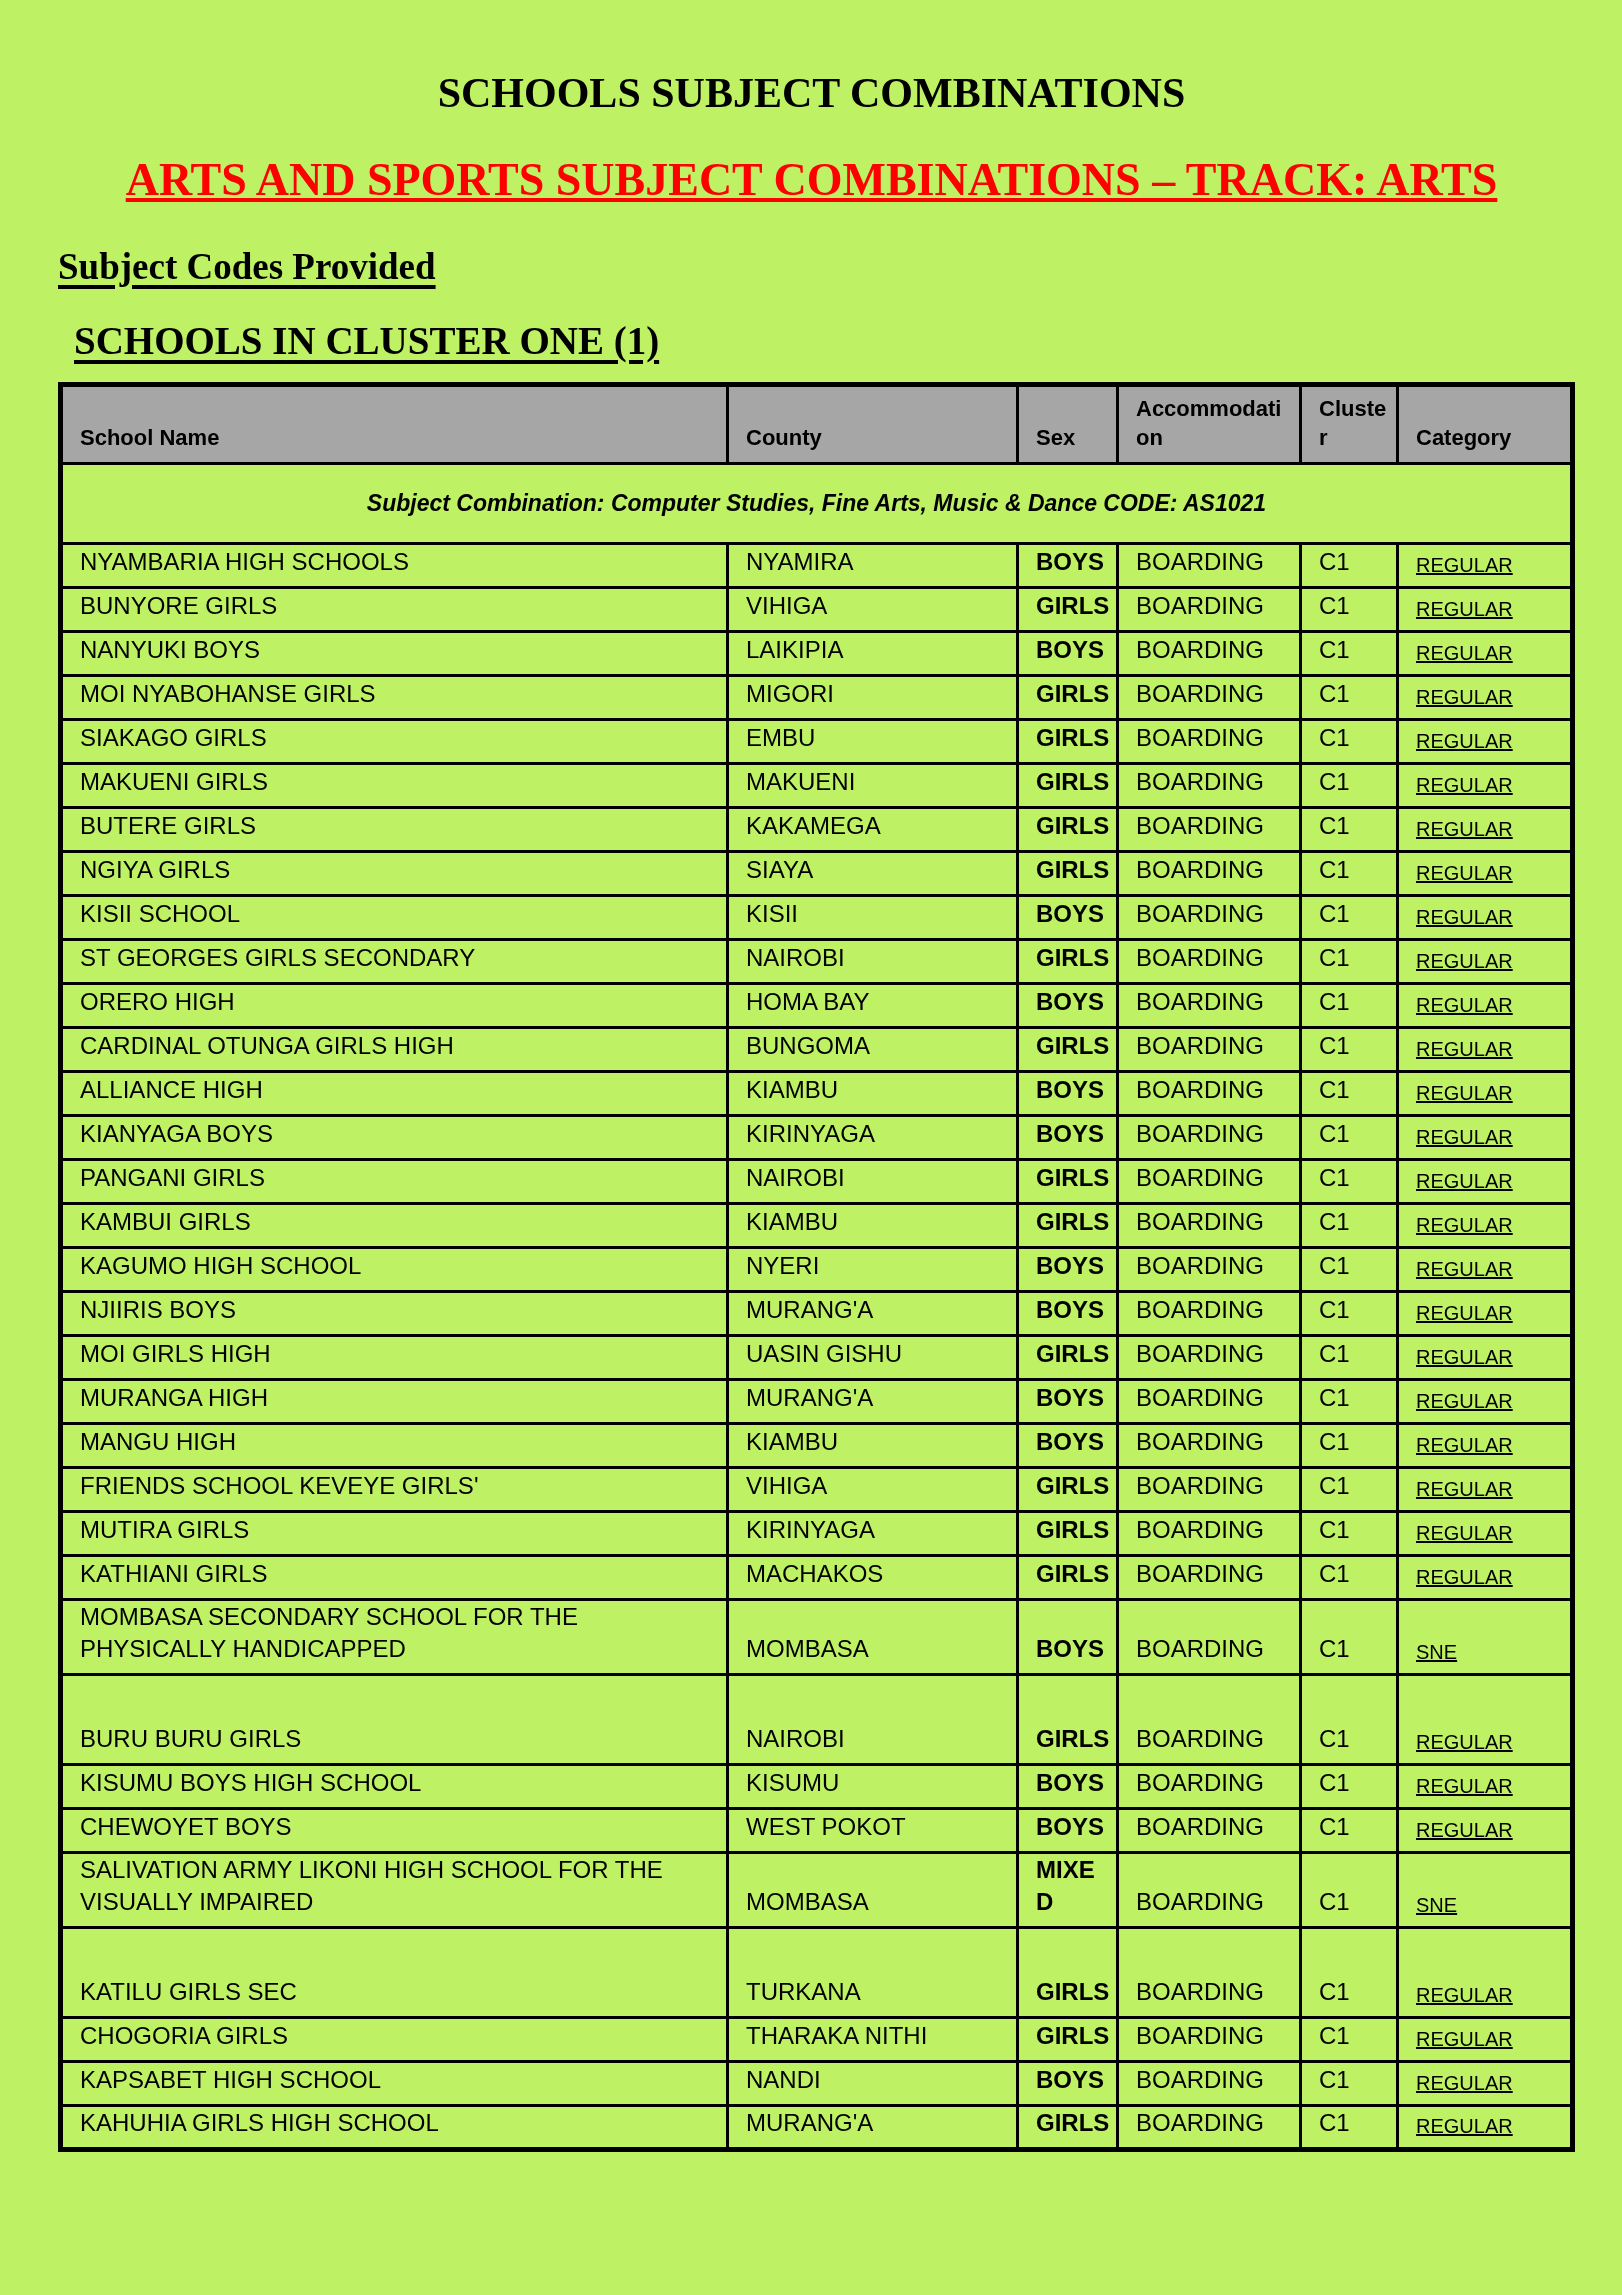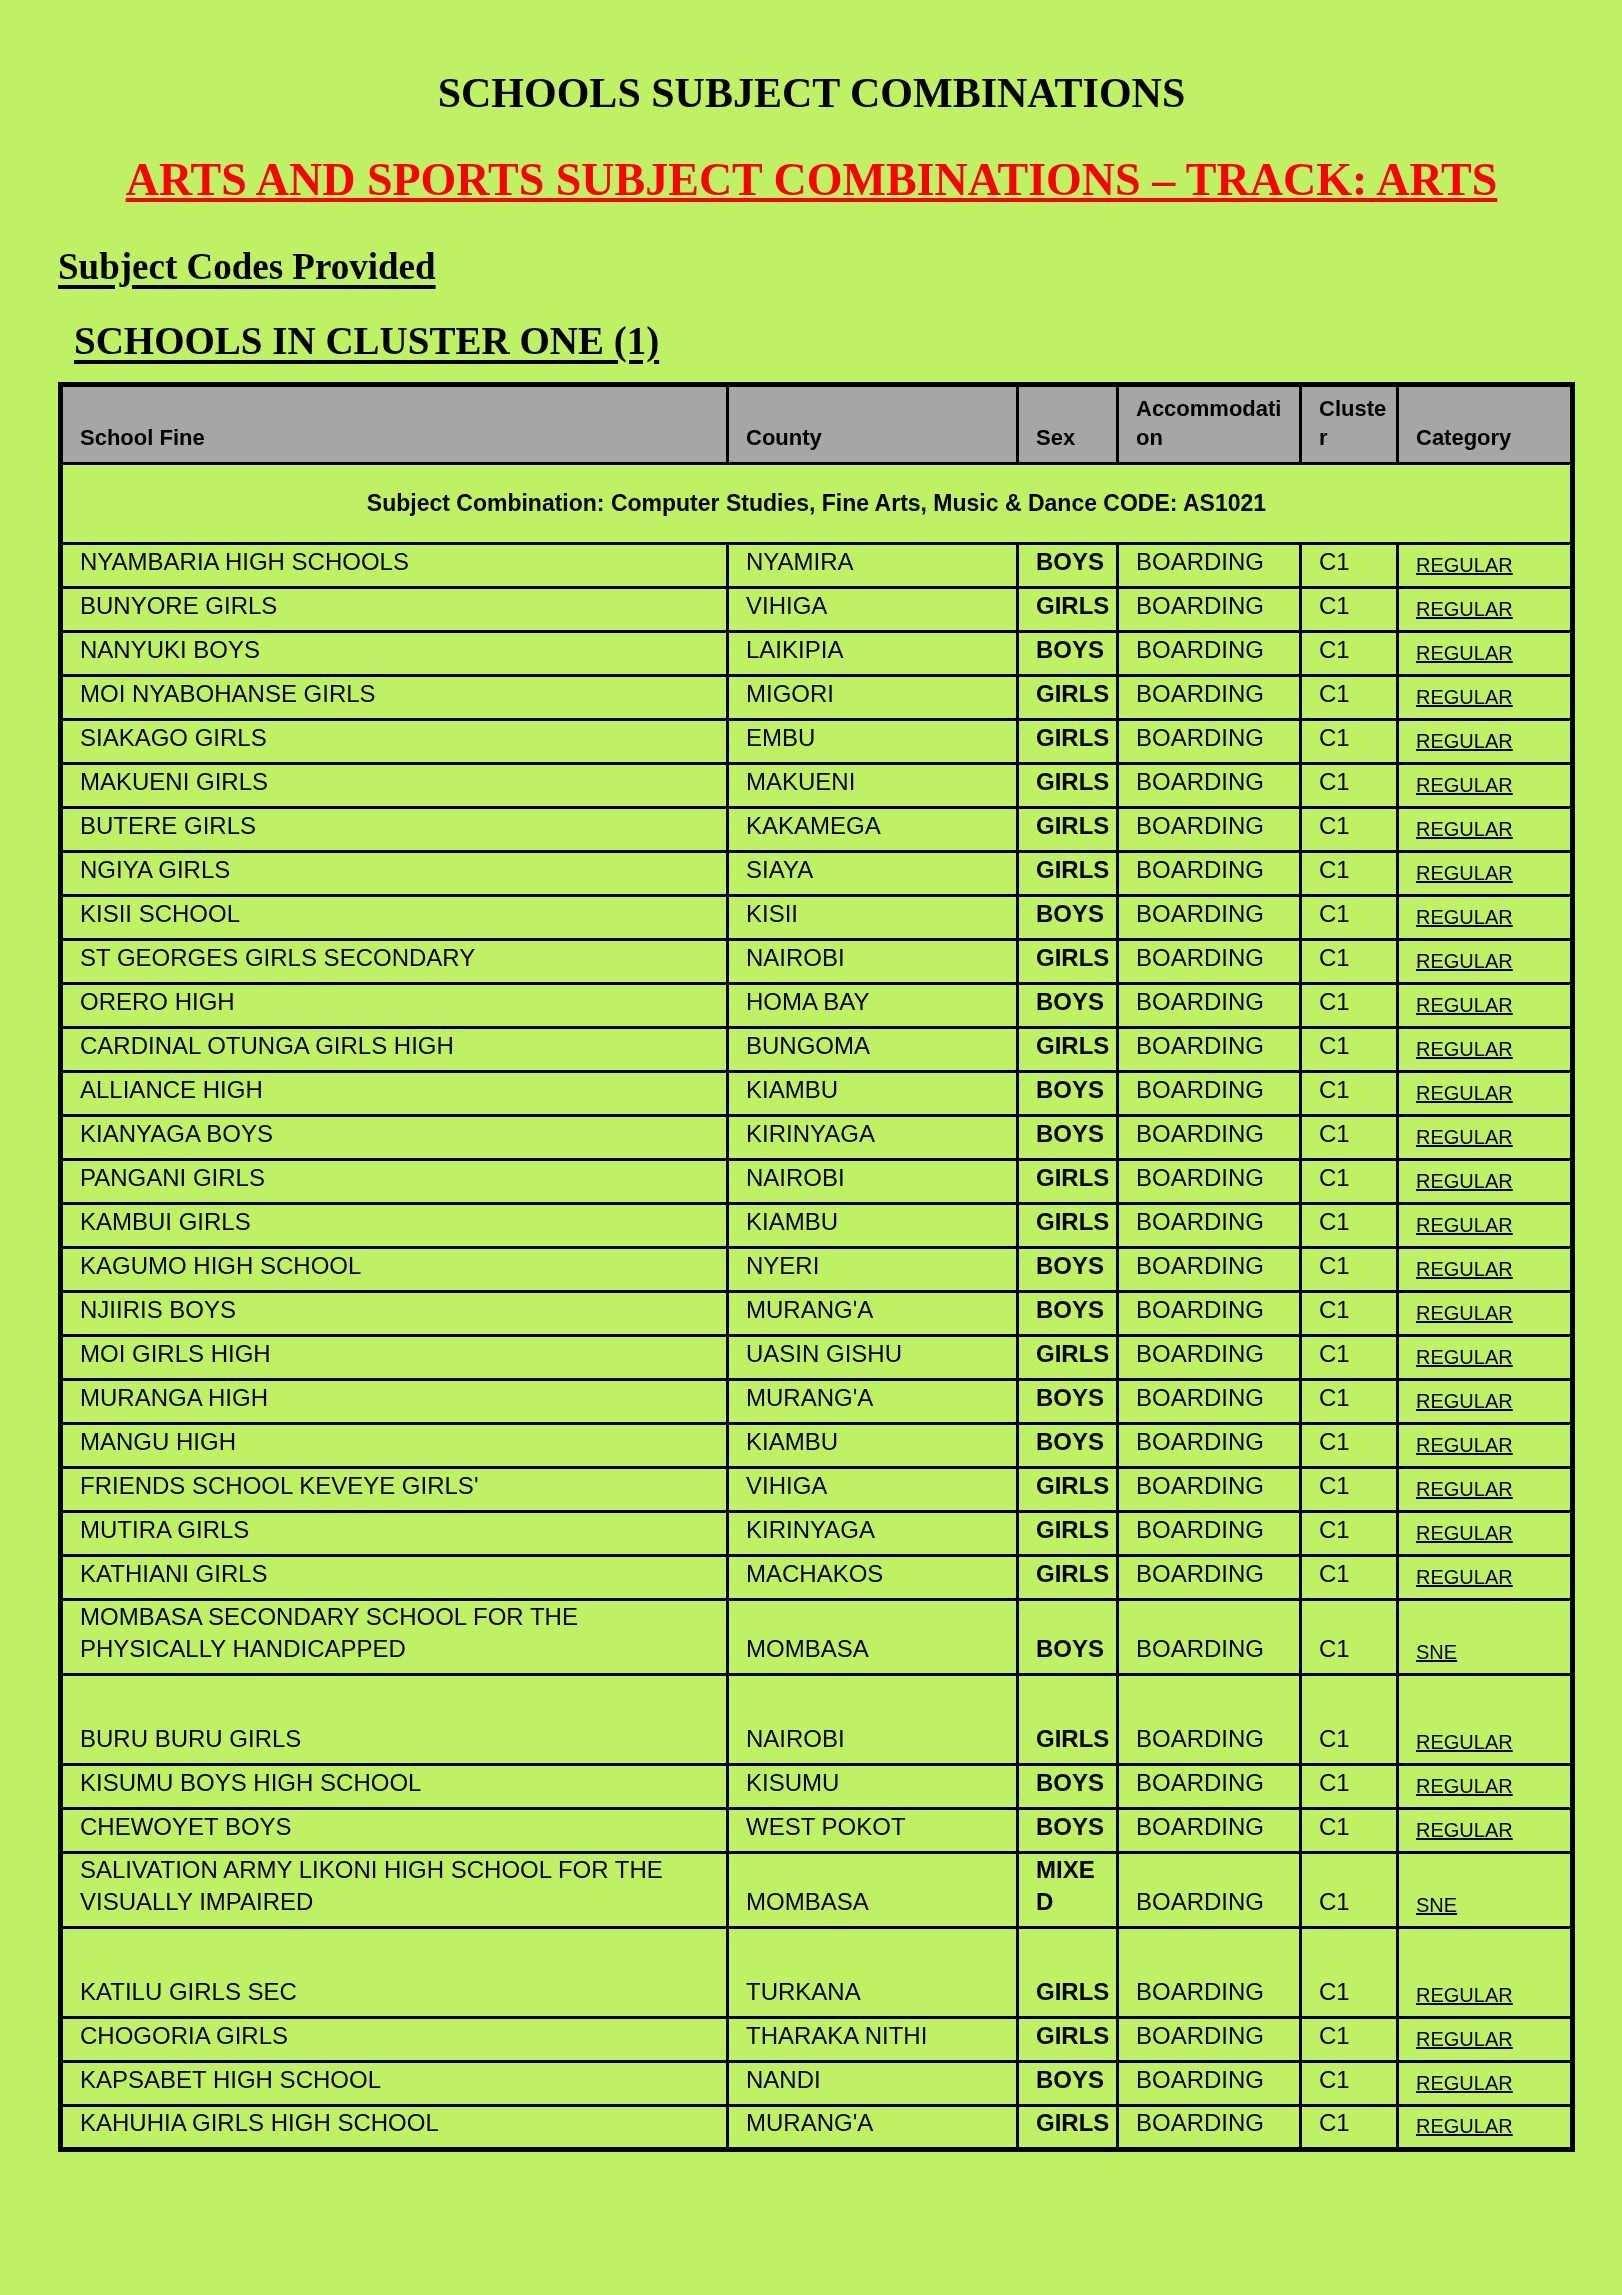--- a/index.html
+++ b/index.html
@@ -78,20 +78,21 @@
   th.th-accommodation, th.th-cluster { word-break: break-all; }
   th.th-category { font-size: 19.6px; }
 
   tr.banner-row { height: 80px; }
   tr.banner-row td {
     text-align: center;
     vertical-align: middle;
     font-weight: bold;
     font-size: 23px;
     padding: 0;
+    font-style: italic;
   }
 
   tbody.rows tr { height: 44px; }
   tbody.rows tr:nth-child(26),
   tbody.rows tr:nth-child(30) { height: 90px; }
   tbody.rows td {
     font-size: 24px;
     line-height: 1.35;
     padding: 0 5.2px 7.2px 17px;
   }
@@ -113,21 +114,21 @@
       <colgroup>
         <col style="width:667px">
         <col style="width:290px">
         <col style="width:100px">
         <col style="width:183px">
         <col style="width:97px">
         <col style="width:175px">
       </colgroup>
       <thead>
         <tr>
-          <th class="th-school">School Fine</th>
+          <th class="th-school">School Name</th>
           <th class="th-county">County</th>
           <th class="th-sex">Sex</th>
           <th class="th-accommodation">Accommodation</th>
           <th class="th-cluster">Cluster</th>
           <th class="th-category">Category</th>
         </tr>
       </thead>
       <tbody>
         <tr class="banner-row">
           <td colspan="6">Subject Combination: Computer Studies, Fine Arts, Music &amp; Dance CODE: AS1021</td>

